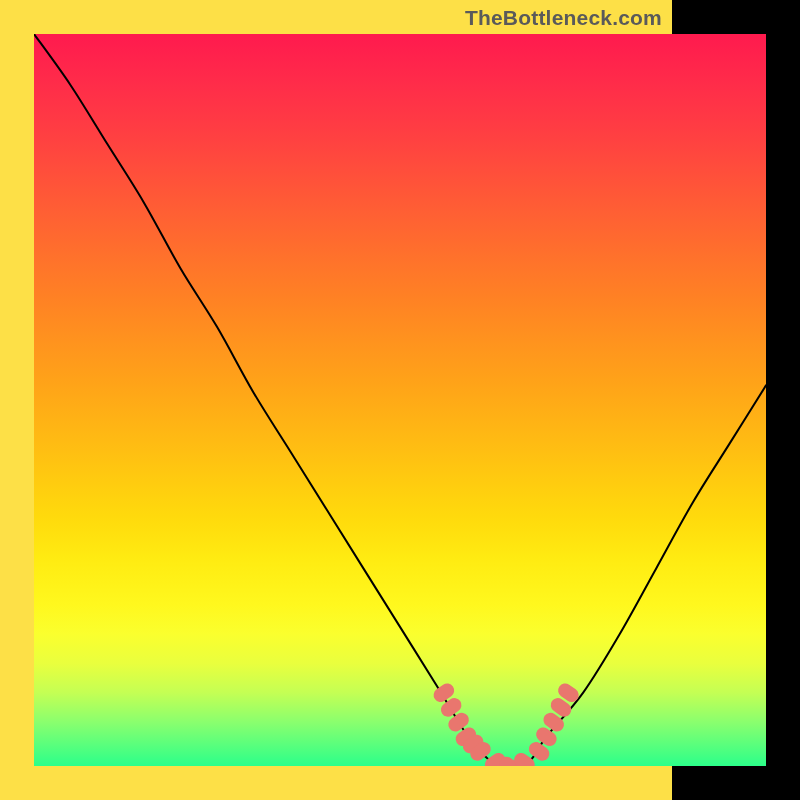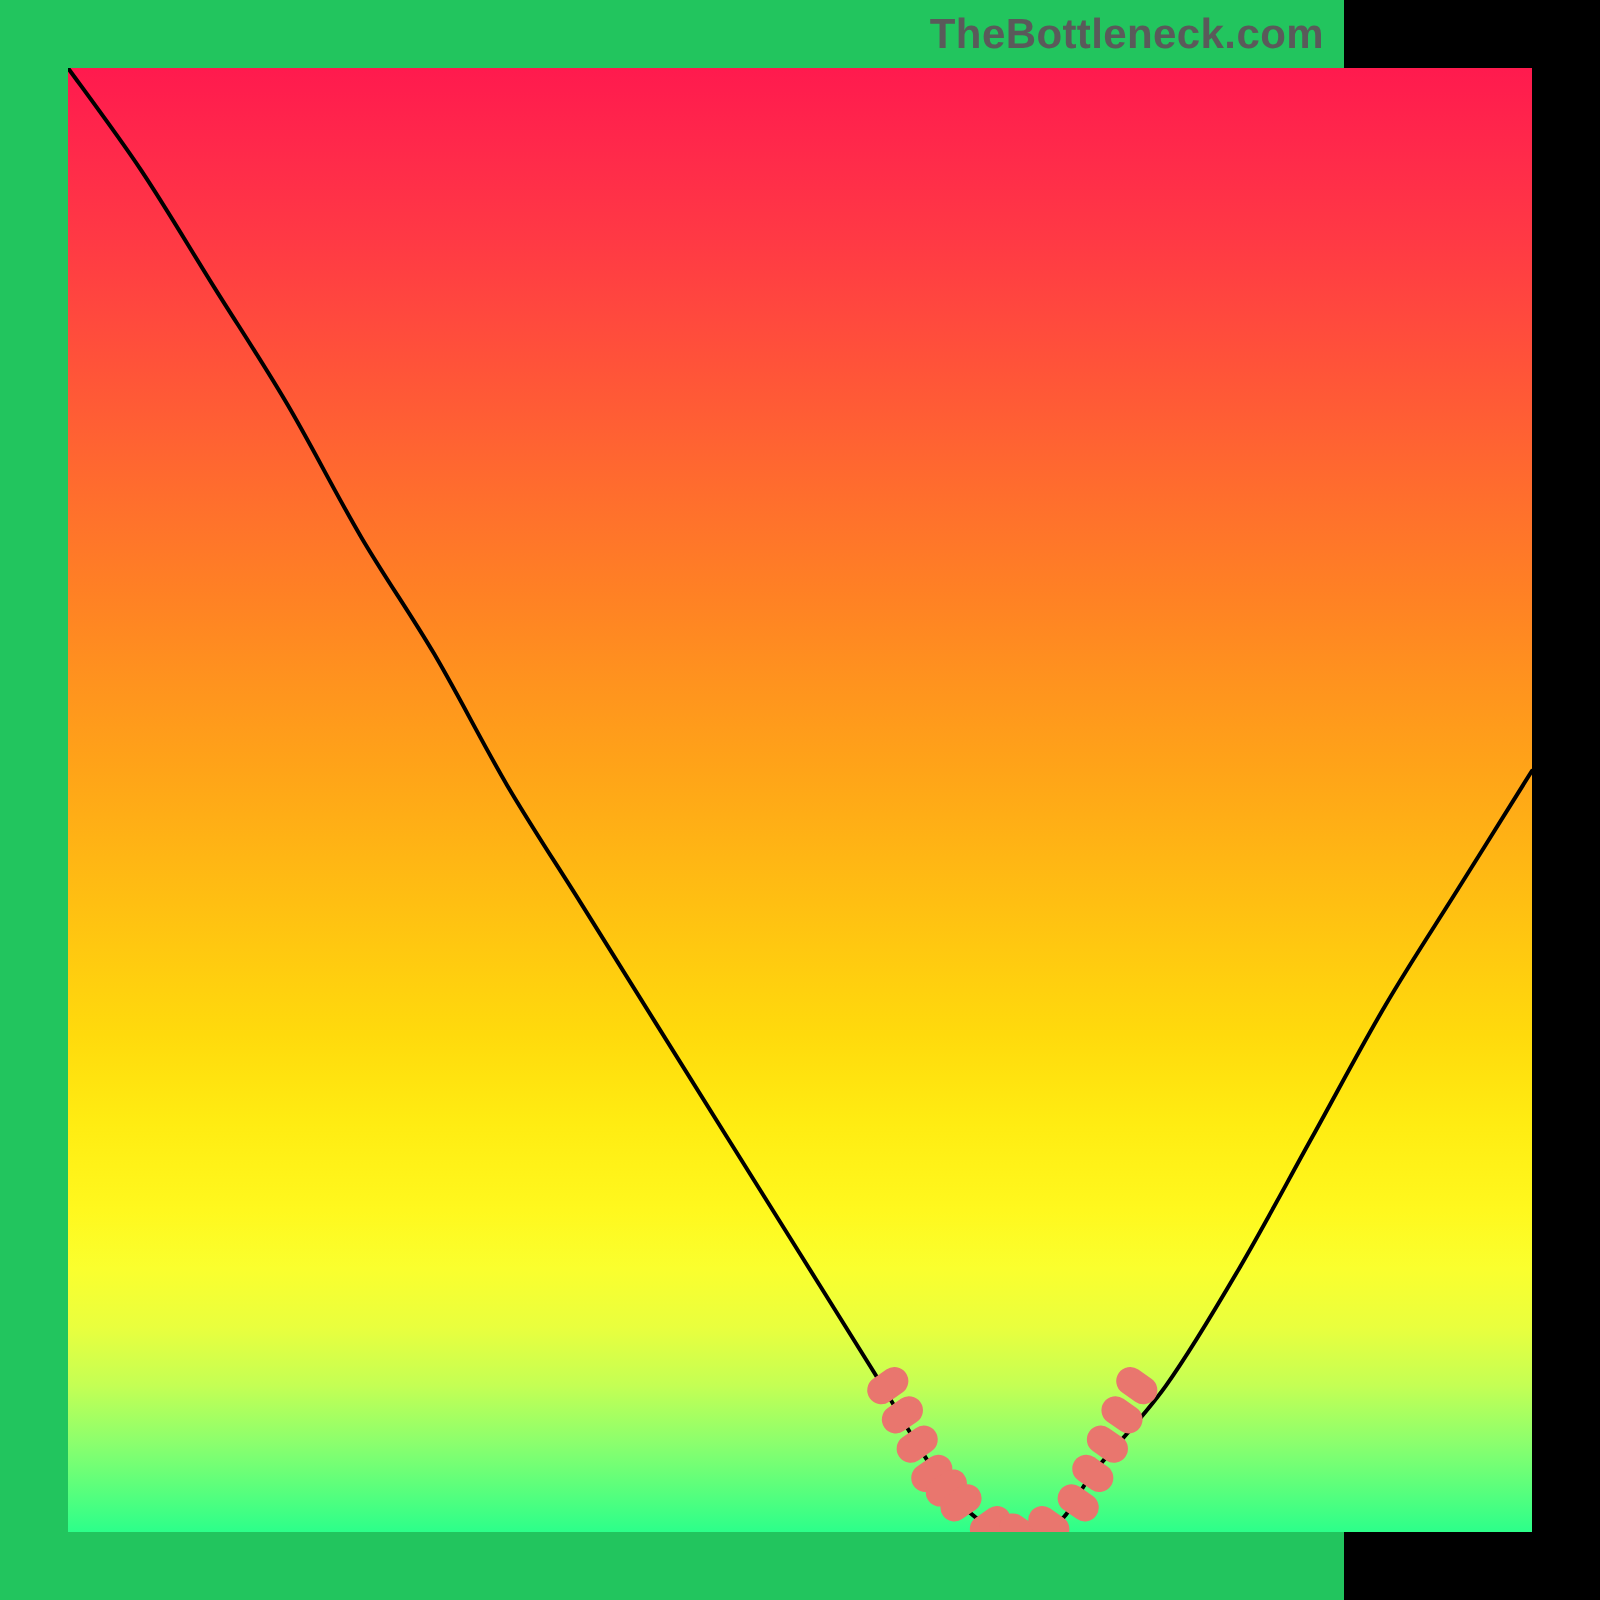--- a/index.html
+++ b/index.html
@@ -8,21 +8,21 @@
     width: 800px;
     height: 800px;
     background: #000;
     overflow: hidden;
     font-family: Arial, Helvetica, sans-serif;
   }
   .frame {
     position: absolute;
     width: 672px;
     height: 800px;
-    background: #22c55e;
+    background: #fde047;
   }
   .plot-area {
     position: absolute;
     left: 34px;
     top: 34px;
     width: 732px;
     height: 732px;
     background: linear-gradient(to bottom,
       #ff1a4e 0%,
       #ff2a4a 6%,

